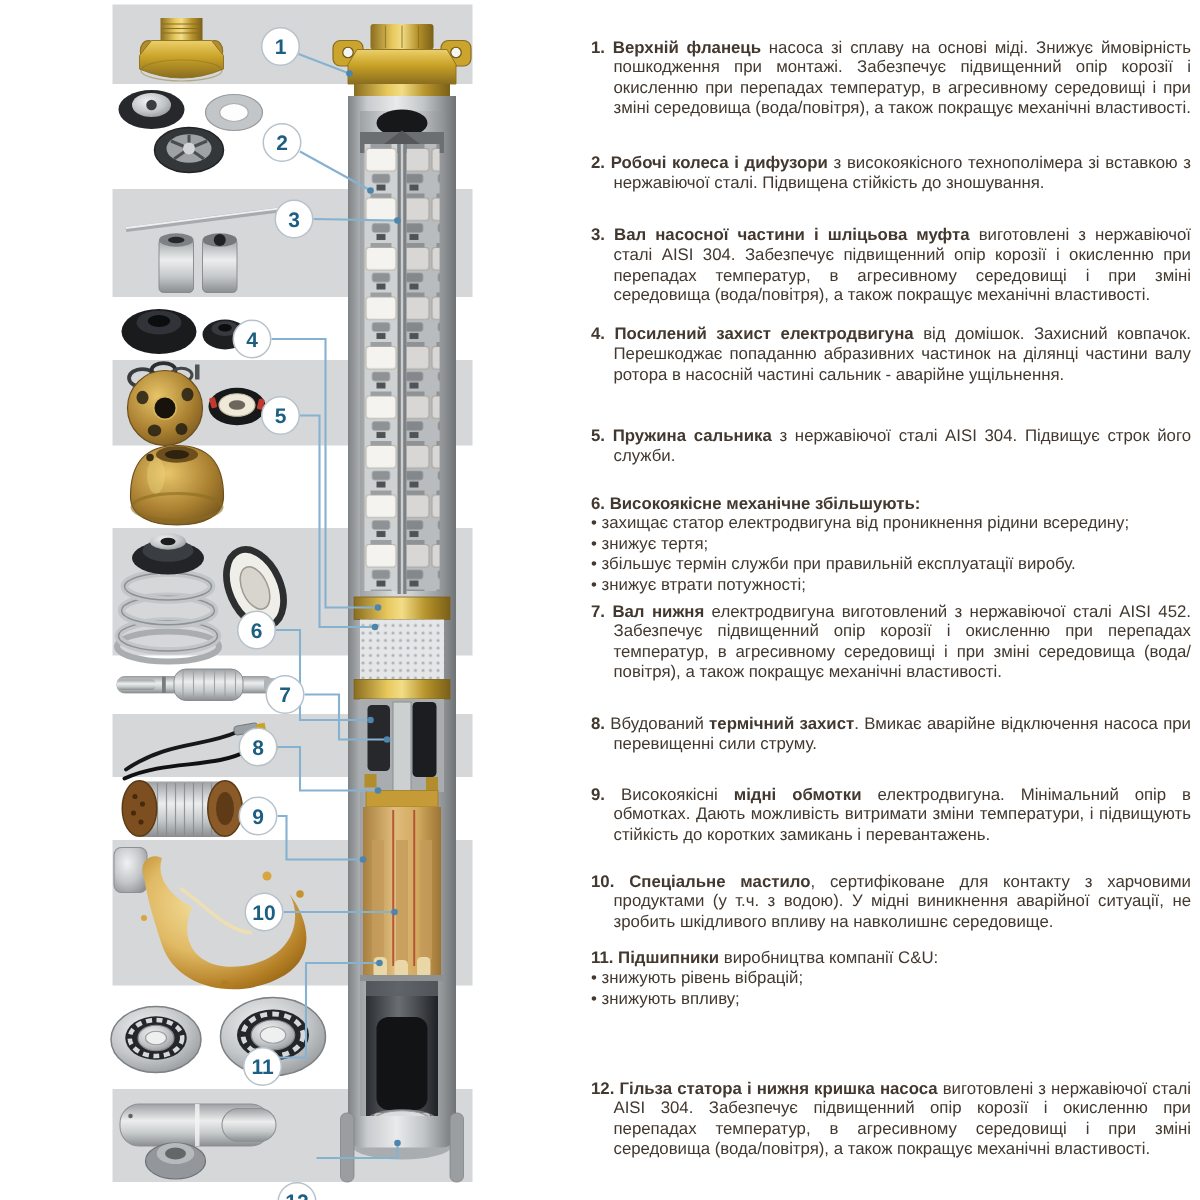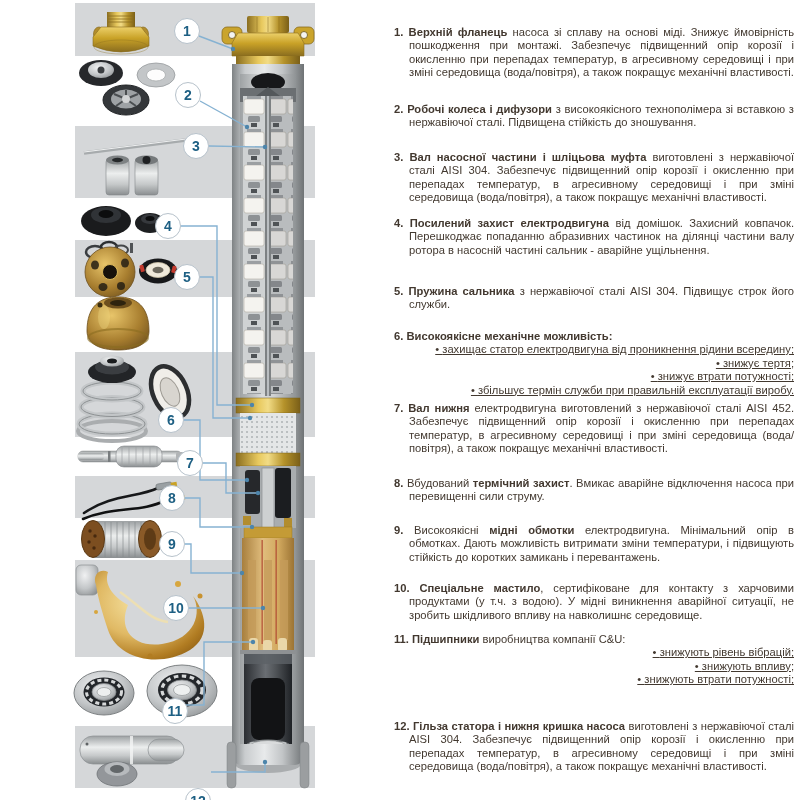--- a/index.html
+++ b/index.html
@@ -10,21 +10,21 @@
   }
   #stage{position:absolute;left:0;top:0;width:800px;height:800px;}
   svg{position:absolute;left:0;top:0;}
   .desc{
     position:absolute;left:394px;width:400px;
     color:#42382f;font-size:11.2px;line-height:13.4px;
   }
   .lead{padding-left:15px;text-indent:-15px;text-align:justify;}
   .num{font-weight:bold;}
   .lead b{font-weight:bold;}
-  .bullet{text-align:right;text-decoration:underline;}
+  .bullet{text-align:left;}
   .bullet::before{content:"• ";}
   .callout{
     position:absolute;width:26px;height:26px;border-radius:50%;
     background:#ffffff;border:1px solid #b7c2cb;box-sizing:border-box;
     color:#1d5f83;font-weight:bold;font-size:14px;
     display:flex;align-items:center;justify-content:center;
     z-index:6;
   }
 </style>
 </head>
@@ -401,41 +401,40 @@
 <div class="desc" style="top:151px">
   <div class="lead"><span class="num">3.</span> <span></span><b>Вал насосної частини і шліцьова муфта</b><span> виготовлені з нержавіючої сталі AISI 304. Забезпечує підвищенний опір корозії і окисленню при перепадах температур, в агресивному середовищі і при зміні середовища (вода/повітря), а також покращує механічні властивості.</span></div>
 </div>
 <div class="desc" style="top:217px">
   <div class="lead"><span class="num">4.</span> <span></span><b>Посилений захист електродвигуна</b><span> від домішок. Захисний ковпачок. Перешкоджає попаданню абразивних частинок на ділянці частини валу ротора в насосній частині сальник - аварійне ущільнення.</span></div>
 </div>
 <div class="desc" style="top:285px">
   <div class="lead"><span class="num">5.</span> <span></span><b>Пружина сальника</b><span> з нержавіючої сталі AISI 304. Підвищує строк його служби.</span></div>
 </div>
 <div class="desc" style="top:330px">
-  <div class="lead"><span class="num">6.</span> <span></span><b>Високоякісне механічне можливість:</b><span></span></div>
+  <div class="lead"><span class="num">6.</span> <span></span><b>Високоякісне механічне збільшують:</b><span></span></div>
   <div class="bullet">захищає статор електродвигуна від проникнення рідини всередину;</div>
   <div class="bullet">знижує тертя;</div>
+  <div class="bullet">збільшує термін служби при правильній експлуатації виробу.</div>
   <div class="bullet">знижує втрати потужності;</div>
-  <div class="bullet">збільшує термін служби при правильній експлуатації виробу.</div>
 </div>
 <div class="desc" style="top:402px">
   <div class="lead"><span class="num">7.</span> <span></span><b>Вал нижня</b><span> електродвигуна виготовлений з нержавіючої сталі AISI 452. Забезпечує підвищенний опір корозії і окисленню при перепадах температур, в агресивному середовищі і при зміні середовища (вода/повітря), а також покращує механічні властивості.</span></div>
 </div>
 <div class="desc" style="top:477px">
   <div class="lead"><span class="num">8.</span> <span>Вбудований </span><b>термічний захист</b><span>. Вмикає аварійне відключення насоса при перевищенні сили струму.</span></div>
 </div>
 <div class="desc" style="top:524px">
   <div class="lead"><span class="num">9.</span> <span>Високоякісні </span><b>мідні обмотки</b><span> електродвигуна. Мінімальний опір в обмотках. Дають можливість витримати зміни температури, і підвищують стійкість до коротких замикань і перевантажень.</span></div>
 </div>
 <div class="desc" style="top:582px">
   <div class="lead"><span class="num">10.</span> <span></span><b>Спеціальне мастило</b><span>, сертифіковане для контакту з харчовими продуктами (у т.ч. з водою). У мідні виникнення аварійної ситуації, не зробить шкідливого впливу на навколишнє середовище.</span></div>
 </div>
 <div class="desc" style="top:633px">
   <div class="lead"><span class="num">11.</span> <span></span><b>Підшипники</b><span> виробництва компанії C&amp;U:</span></div>
   <div class="bullet">знижують рівень вібрацій;</div>
   <div class="bullet">знижують впливу;</div>
-  <div class="bullet">знижують втрати потужності;</div>
 </div>
 <div class="desc" style="top:720px">
   <div class="lead"><span class="num">12.</span> <span></span><b>Гільза статора і нижня кришка насоса</b><span> виготовлені з нержавіючої сталі AISI 304. Забезпечує підвищенний опір корозії і окисленню при перепадах температур, в агресивному середовищі і при зміні середовища (вода/повітря), а також покращує механічні властивості.</span></div>
 </div>
 
 </div>
 
 </body></html>

